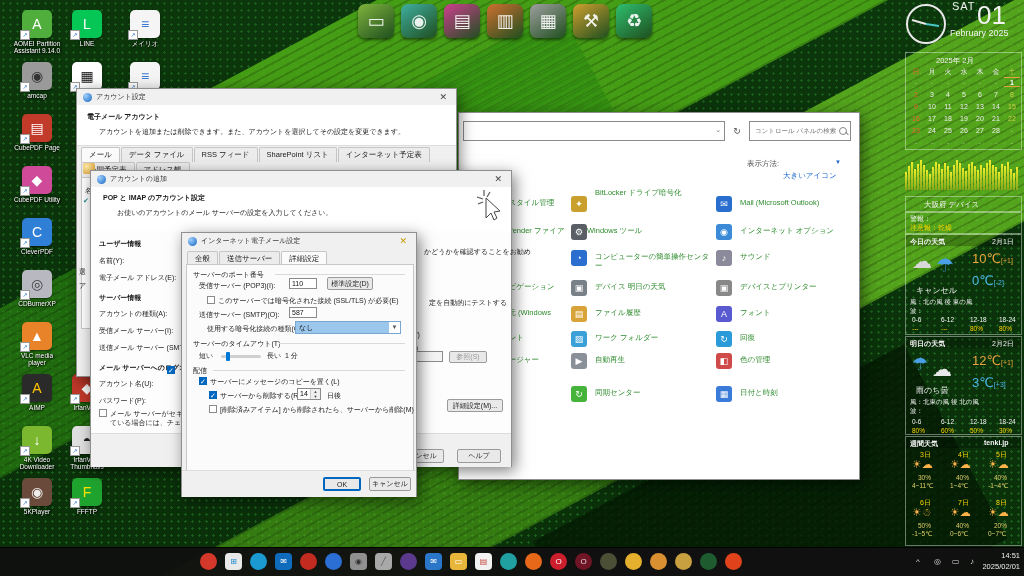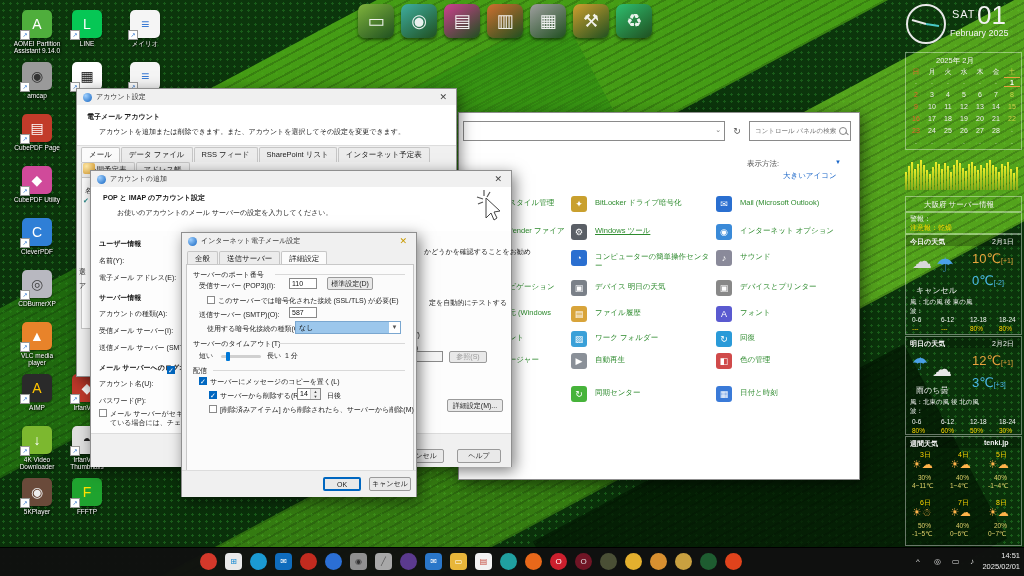--- a/index.html
+++ b/index.html
@@ -248,23 +248,23 @@
   <div class="lbl" style="left:324px;top:58px;font-size:7.5px;color:#1a66c8;">大きいアイコン</div>
   <div class="lbl" style="left:376px;top:46px;color:#1a66c8;font-size:6px;">▼</div>
   <div id="cp-items">
       <div class="cp-item-label" style="left: 42px; top: 86px;">刷スタイル管理</div>
       <div class="cp-item-label" style="left: 42px; top: 114px;">Defender ファイア</div>
       <div class="cp-item-label" style="left: 42px; top: 170px;">ナビゲーション</div>
       <div class="cp-item-label" style="left: 42px; top: 196px;">復元 (Windows</div>
       <div class="cp-item-label" style="left: 42px; top: 221px;">ウント</div>
       <div class="cp-item-label" style="left: 42px; top: 243px;">ネージャー</div>
       <div class="cp-ico" style="left: 112px; top: 83px; background: rgb(201, 160, 46);">✦</div>
-      <div class="cp-item-label" style="left: 136px; top: 86px;">BitLocker ドライブ暗号化</div>
+      <div class="cp-item-label" style="left: 136px; top: 76px;">BitLocker ドライブ暗号化</div>
       <div class="cp-ico" style="left: 112px; top: 111px; background: rgb(90, 95, 102);">⚙</div>
-      <div class="cp-item-label" style="left: 136px; top: 114px; text-decoration: underline;">Windows ツール</div>
+      <div class="cp-item-label" style="left: 128px; top: 114px;">Windows ツール</div>
       <div class="cp-ico" style="left: 112px; top: 137px; background: rgb(42, 111, 208);">◔</div>
       <div class="cp-item-label" style="left: 136px; top: 140px;">コンピューターの簡単操作センター</div>
       <div class="cp-ico" style="left: 112px; top: 167px; background: rgb(122, 128, 136);">▣</div>
       <div class="cp-item-label" style="left: 136px; top: 170px;">デバイス 明日の天気</div>
       <div class="cp-ico" style="left: 112px; top: 193px; background: rgb(216, 164, 58);">▤</div>
       <div class="cp-item-label" style="left: 136px; top: 196px;">ファイル履歴</div>
       <div class="cp-ico" style="left: 112px; top: 218px; background: rgb(58, 160, 216);">▨</div>
       <div class="cp-item-label" style="left: 136px; top: 221px;">ワーク フォルダー</div>
       <div class="cp-ico" style="left: 112px; top: 240px; background: rgb(138, 144, 152);">▶</div>
       <div class="cp-item-label" style="left: 136px; top: 243px;">自動再生</div>
@@ -410,21 +410,21 @@
   </g>
   <polygon points="10,10 10,30 15,25 18,32 21,30 18,24 24,23" fill="#fff" stroke="#444" stroke-width="1"></polygon>
 </svg>
 
 <div id="sidebar">
   <svg class="abs" style="left:905px;top:3px;z-index:1;" width="42" height="42" viewBox="0 0 42 42">
     <circle cx="21" cy="21" r="19" fill="none" stroke="#e8e8e8" stroke-width="2"></circle>
     <line x1="21" y1="21" x2="7" y2="17" stroke="#e8e8e8" stroke-width="2"></line>
     <line x1="21" y1="21" x2="34" y2="23" stroke="#49c8c8" stroke-width="2"></line>
   </svg>
-  <div class="sb-txt" style="left:952px;top:8px;font-size:11px;letter-spacing:1px;">SAT</div>
+  <div class="sb-txt" style="left:952px;top:0;font-size:11px;letter-spacing:1px;">SAT</div>
   <div class="sb-txt" style="left:977px;top:0px;font-size:26px;font-weight:300;">01</div>
   <div class="sb-txt" style="left:950px;top:28px;font-size:9px;">February 2025</div>
   <div class="sb-box" style="left:905px;top:52px;width:115px;height:96px;">
     <div class="sb-txt" style="left:30px;top:3px;font-size:7.5px;">2025年 2月</div>
     <div id="cal-grid">
         <div class="cal-cell" style="left: 2px; top: 14px; color: rgb(232, 99, 46);">日</div>
         <div class="cal-cell" style="left: 18px; top: 14px; color: rgb(238, 238, 238);">月</div>
         <div class="cal-cell" style="left: 34px; top: 14px; color: rgb(238, 238, 238);">火</div>
         <div class="cal-cell" style="left: 50px; top: 14px; color: rgb(238, 238, 238);">水</div>
         <div class="cal-cell" style="left: 66px; top: 14px; color: rgb(238, 238, 238);">木</div>
@@ -508,21 +508,21 @@
       <div style="position: absolute; width: 2px; bottom: 4px; left: 90px; height: 23px; background: linear-gradient(rgb(237, 237, 42), rgb(138, 168, 26));"></div>
       <div style="position: absolute; width: 2px; bottom: 4px; left: 93px; height: 18px; background: linear-gradient(rgb(237, 237, 42), rgb(138, 168, 26));"></div>
       <div style="position: absolute; width: 2px; bottom: 4px; left: 96px; height: 26px; background: linear-gradient(rgb(237, 237, 42), rgb(138, 168, 26));"></div>
       <div style="position: absolute; width: 2px; bottom: 4px; left: 99px; height: 24px; background: linear-gradient(rgb(237, 237, 42), rgb(138, 168, 26));"></div>
       <div style="position: absolute; width: 2px; bottom: 4px; left: 102px; height: 28px; background: linear-gradient(rgb(237, 237, 42), rgb(138, 168, 26));"></div>
       <div style="position: absolute; width: 2px; bottom: 4px; left: 105px; height: 21px; background: linear-gradient(rgb(237, 237, 42), rgb(138, 168, 26));"></div>
       <div style="position: absolute; width: 2px; bottom: 4px; left: 108px; height: 17px; background: linear-gradient(rgb(237, 237, 42), rgb(138, 168, 26));"></div>
       <div style="position: absolute; width: 2px; bottom: 4px; left: 111px; height: 23px; background: linear-gradient(rgb(237, 237, 42), rgb(138, 168, 26));"></div>
     </div>
   <div class="sb-box" style="left:905px;top:196px;width:115px;height:14px;">
-    <div class="sb-txt" style="left:18px;top:3px;font-size:7.5px;">大阪府 サーバー情報</div>
+    <div class="sb-txt" style="left:18px;top:3px;font-size:7.5px;">大阪府 デバイス</div>
   </div>
   <div class="sb-box" style="left:905px;top:212px;width:115px;height:20px;">
     <div class="sb-txt" style="left:4px;top:1px;">警報：</div>
     <div class="sb-txt" style="left:4px;top:10px;color:#ffd800;">注意報：乾燥</div>
   </div>
   <div class="sb-box" style="left:905px;top:234px;width:115px;height:99px;">
     <div class="sb-head abs" style="left:0;top:0;width:115px;height:11px;"></div>
     <div class="sb-txt" style="left:4px;top:2px;font-weight:bold;">今日の天気</div>
     <div class="sb-txt" style="left:86px;top:2px;">2月1日</div>
     <div class="sb-txt" style="left:6px;top:14px;font-size:20px;color:#d8d8d8;">☁</div>

